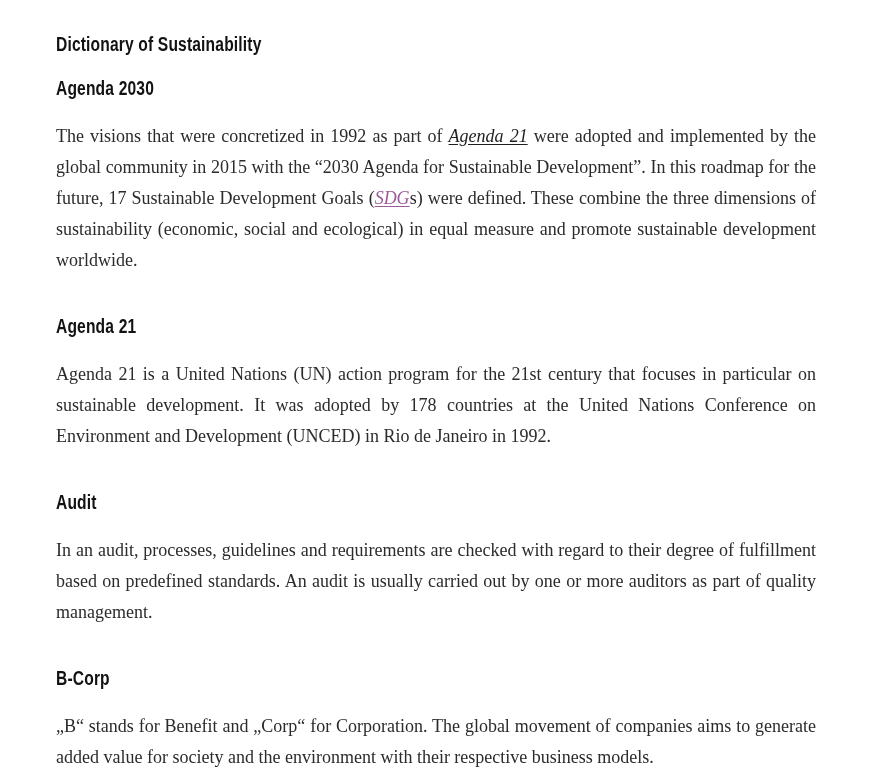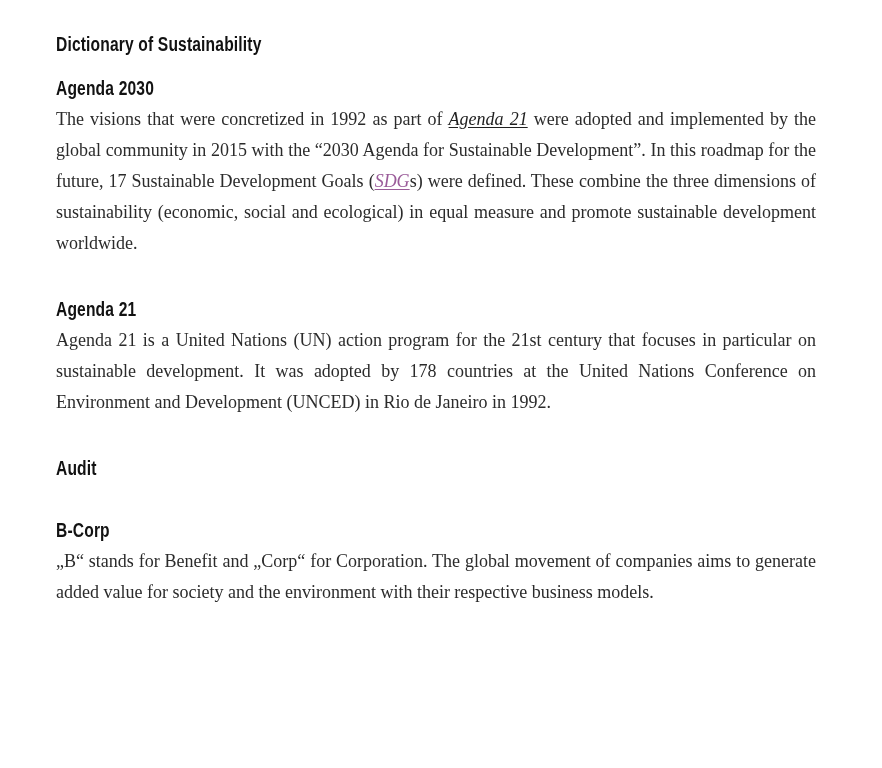--- a/index.html
+++ b/index.html
@@ -29,21 +29,21 @@
     white-space: nowrap;
     letter-spacing: 0.2px;
   }
   .term-heading { margin-top: 20px; }
   .entry + .entry .term-heading { margin-top: 38px; }
   .definition {
     font-family: "Liberation Serif", serif;
     font-size: 18px;
     line-height: 31px;
     color: var(--body-color, #2b2b2b);
-    margin: 4px 0 0 0;
+    margin: 21px 0 0 0;
     text-align: justify;
   }
   a.inline-link {
     font-style: italic;
     text-decoration: underline;
     text-underline-offset: 2px;
     color: var(--link-color, #1f1f1f);
     cursor: pointer;
   }
   a.inline-link.visited {
@@ -62,20 +62,21 @@
     <p class="definition"><span>The visions that were concretized in 1992 as part of </span><a class="inline-link">Agenda 21</a><span> were adopted and implemented by the global community in 2015 with the “2030 Agenda for Sustainable Development”. In this roadmap for the future, 17 Sustainable Development Goals (</span><a class="inline-link visited">SDG</a><span>s) were defined. These combine the three dimensions of sustainability (economic, social and ecological) in equal measure and promote sustainable development worldwide.</span></p>
   </section>
 
   <section class="entry">
     <h3 class="term-heading">Agenda 21</h3>
     <p class="definition"><span>Agenda 21 is a United Nations (UN) action program for the 21st century that focuses in particular on sustainable development. It was adopted by 178 countries at the United Nations Conference on Environment and Development (UNCED) in Rio de Janeiro in 1992.</span></p>
   </section>
 
   <section class="entry">
     <h3 class="term-heading">Audit</h3>
+    <p class="definition"><span>In an audit, processes, guidelines and requirements are checked with regard to their degree of fulfillment based on predefined standards. An audit is usually carried out by one or more auditors as part of quality management.</span></p>
   </section>
 
   <section class="entry">
     <h3 class="term-heading">B-Corp</h3>
     <p class="definition"><span>„B“ stands for Benefit and „Corp“ for Corporation. The global movement of companies aims to generate added value for society and the environment with their respective business models.</span></p>
   </section>
 
 </div>
 
 </body></html>

